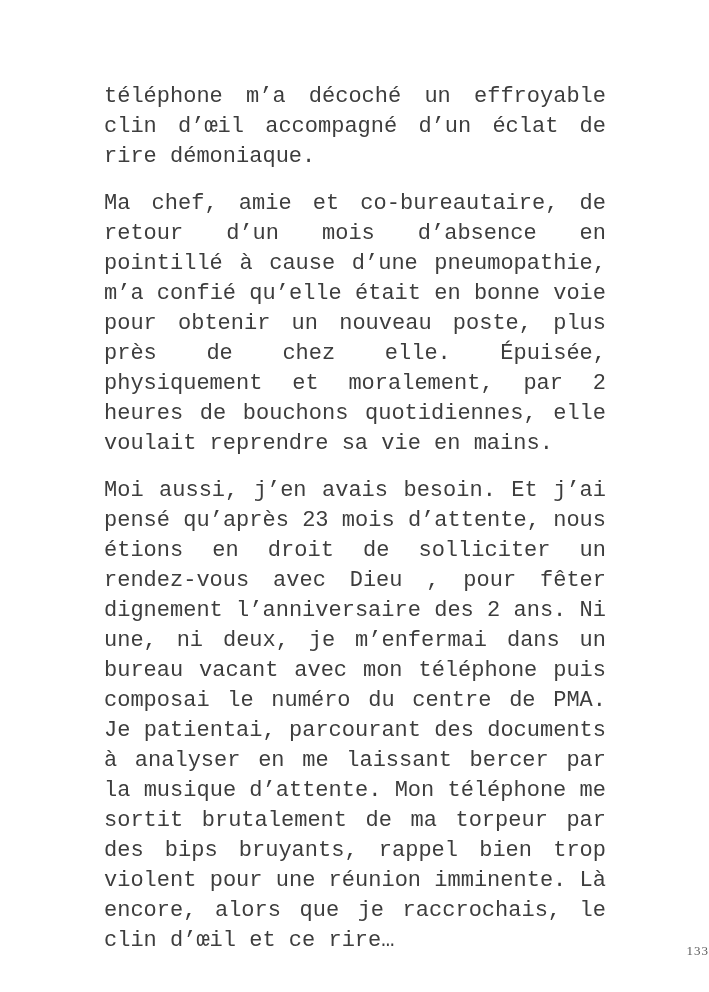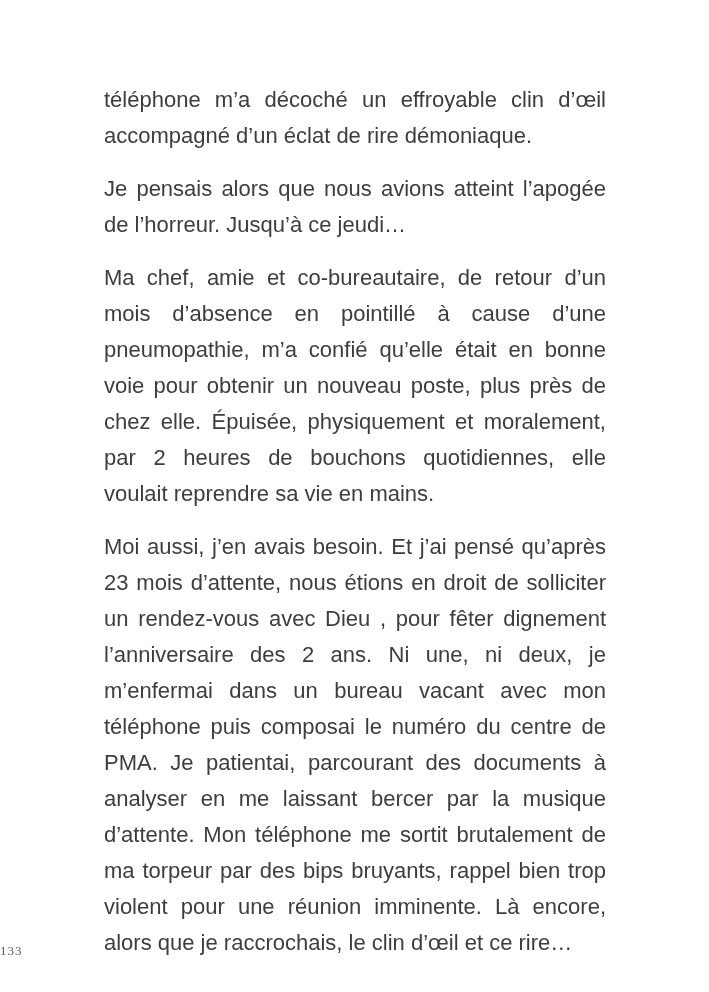--- a/index.html
+++ b/index.html
@@ -10,41 +10,40 @@
   .page {
     position: relative;
     width: 709px;
     height: 992px;
     background: #ffffff;
     box-sizing: border-box;
     padding: 82px 103px 0 104px;
     overflow: hidden;
   }
   .page p {
-    font-family: Liberation Sans, sans-serif;
+    font-family: Liberation Mono, monospace;
     font-size: 22px;
-    line-height: 36px;
+    line-height: 30px;
     color: #3d3d3d;
     text-align: justify;
     margin: 0 0 17px 0;
   }
   .page-number {
     position: absolute;
     bottom: 33px;
     left: 0;
     right: 0;
-    text-align: left;
+    text-align: right;
     font-family: "Liberation Serif", "DejaVu Serif", serif;
     font-size: 13px;
     letter-spacing: 1px;
     color: #5a5a5a;
   }
 </style>
 </head>
 <body>
 
 <div class="page">
   <p>téléphone m’a décoché un effroyable clin d’œil accompagné d’un éclat de rire démoniaque.</p>
-  <p>Je pensais alors que nous avions atteint l’apogée de l’horreur. Jusqu’à ce jeudi…</p>
   <p>Ma chef, amie et co-bureautaire, de retour d’un mois d’absence en pointillé à cause d’une pneumopathie, m’a confié qu’elle était en bonne voie pour obtenir un nouveau poste, plus près de chez elle. Épuisée, physiquement et moralement, par 2 heures de bouchons quotidiennes, elle voulait reprendre sa vie en mains.</p>
   <p>Moi aussi, j’en avais besoin. Et j’ai pensé qu’après 23 mois d’attente, nous étions en droit de solliciter un rendez-vous avec Dieu , pour fêter dignement l’anniversaire des 2 ans. Ni une, ni deux, je m’enfermai dans un bureau vacant avec mon téléphone puis composai le numéro du centre de PMA. Je patientai, parcourant des documents à analyser en me laissant bercer par la musique d’attente. Mon téléphone me sortit brutalement de ma torpeur par des bips bruyants, rappel bien trop violent pour une réunion imminente. Là encore, alors que je raccrochais, le clin d’œil et ce rire…</p>
   <div class="page-number">133</div>
 </div>
 
 </body></html>

